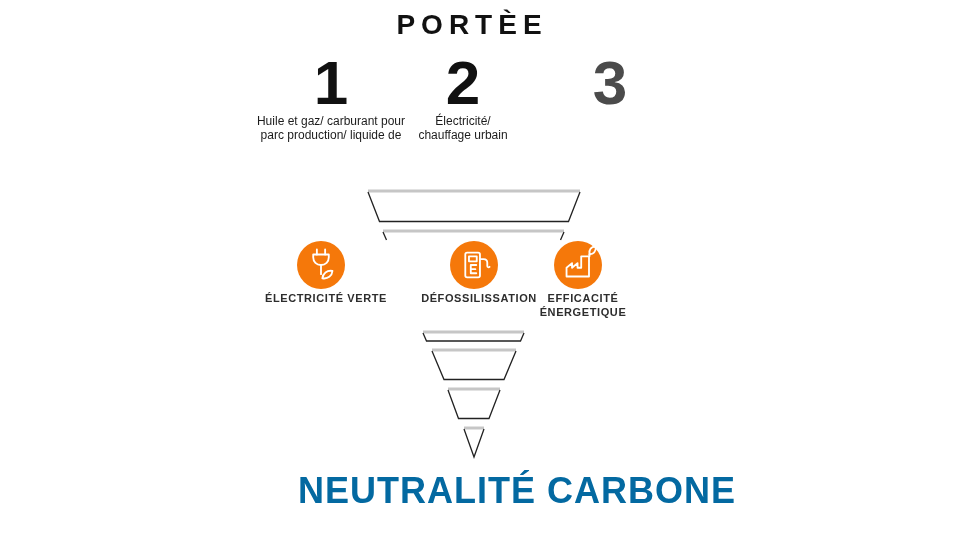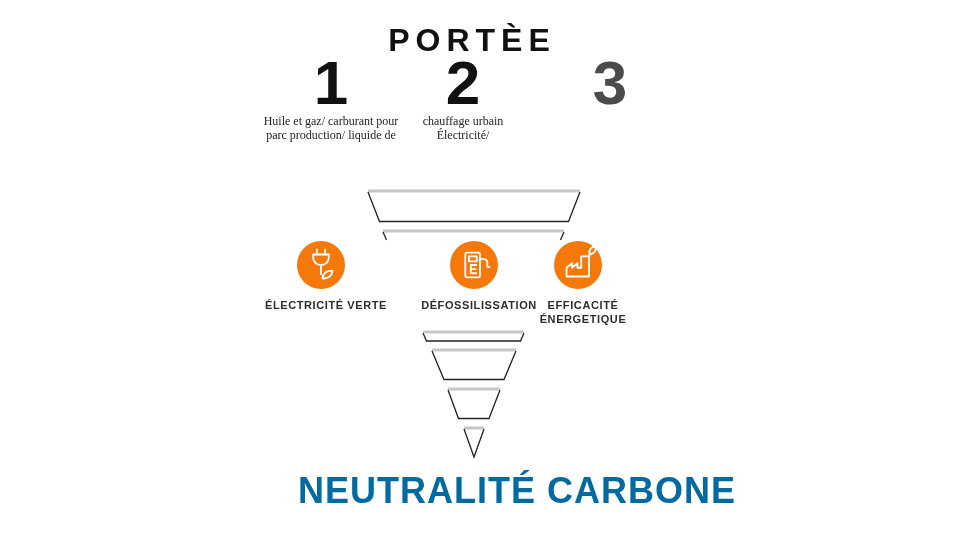--- a/index.html
+++ b/index.html
@@ -2,41 +2,41 @@
 <html><head>
 <meta charset="utf-8">
 <style>
   html,body{margin:0;padding:0;}
   body{
     width:980px;height:560px;background:#ffffff;position:relative;overflow:hidden;
     font-family:"Liberation Sans", sans-serif;color:#1c1c1c;
   }
   .abs{position:absolute;}
   .portee{
-    top:22px;left:472px;transform:translateX(-50%);
-    font-size:32px;font-weight:700;letter-spacing:6px;color:#111;white-space:nowrap;
+    top:9px;left:472px;transform:translateX(-50%);
+    font-size:28px;font-weight:700;letter-spacing:6px;color:#111;white-space:nowrap;
   }
   .scope{top:52px;width:340px;text-align:center;}
   .scope .num{font-size:62px;font-weight:700;line-height:62px;color:#111;}
   .scope .desc{font-size:12px;line-height:14.4px;color:#1c1c1c;}
-  .scope .desc div{white-space:nowrap;font-family:Liberation Serif, serif;}
+  .scope .desc div{white-space:nowrap;}
   #scope-1{left:161px;}
   #scope-2{left:293px;}
   #scope-3{left:455px;}
   #scope-3 .num{position:relative;left:-15px;color:#4b4b4b;}
   #scope-3 .desc{color:#4b4b4b;}
   .funnel-svg{top:0;left:0;}
   .lever{top:241px;width:200px;text-align:center;}
   .lever .circle{
     width:48px;height:48px;border-radius:50%;background:#F5780A;
     margin:0 auto;display:flex;align-items:center;justify-content:center;
     position:relative;left:-5px;
   }
   .lever .label{
-    margin-top:10px;font-size:11px;font-weight:700;letter-spacing:0.6px;
+    margin-top:3px;font-size:11px;font-weight:700;letter-spacing:0.6px;
     line-height:13.5px;color:#2d2d2d;
   }
   #lever-1{left:226px;}
   #lever-2{left:379px;}
   #lever-3{left:483px;}
   .carbon-title{
     top:470px;left:517px;transform:translateX(-50%);
     font-size:36px;font-weight:700;letter-spacing:1px;color:#0369a1;white-space:nowrap;
   }
   .icon-stroke{stroke:#ffffff;fill:none;stroke-width:2;stroke-linecap:round;stroke-linejoin:round;}
@@ -52,22 +52,22 @@
   <div class="num">1</div>
   <div class="desc">
     <div>Huile et gaz/ carburant pour</div>
     <div>parc production/ liquide de</div>
   </div>
 </div>
 
 <div class="abs scope" id="scope-2">
   <div class="num">2</div>
   <div class="desc">
+    <div>Électricité/</div>
     <div>chauffage urbain</div>
-    <div>Électricité/</div>
   </div>
 </div>
 
 <div class="abs scope" id="scope-3">
   <div class="num">3</div>
 </div>
 
 <svg class="abs funnel-svg" width="980" height="560" viewBox="0 0 980 560">
 
   <path class="funnel-gray" d="M368 191 H580"></path>

